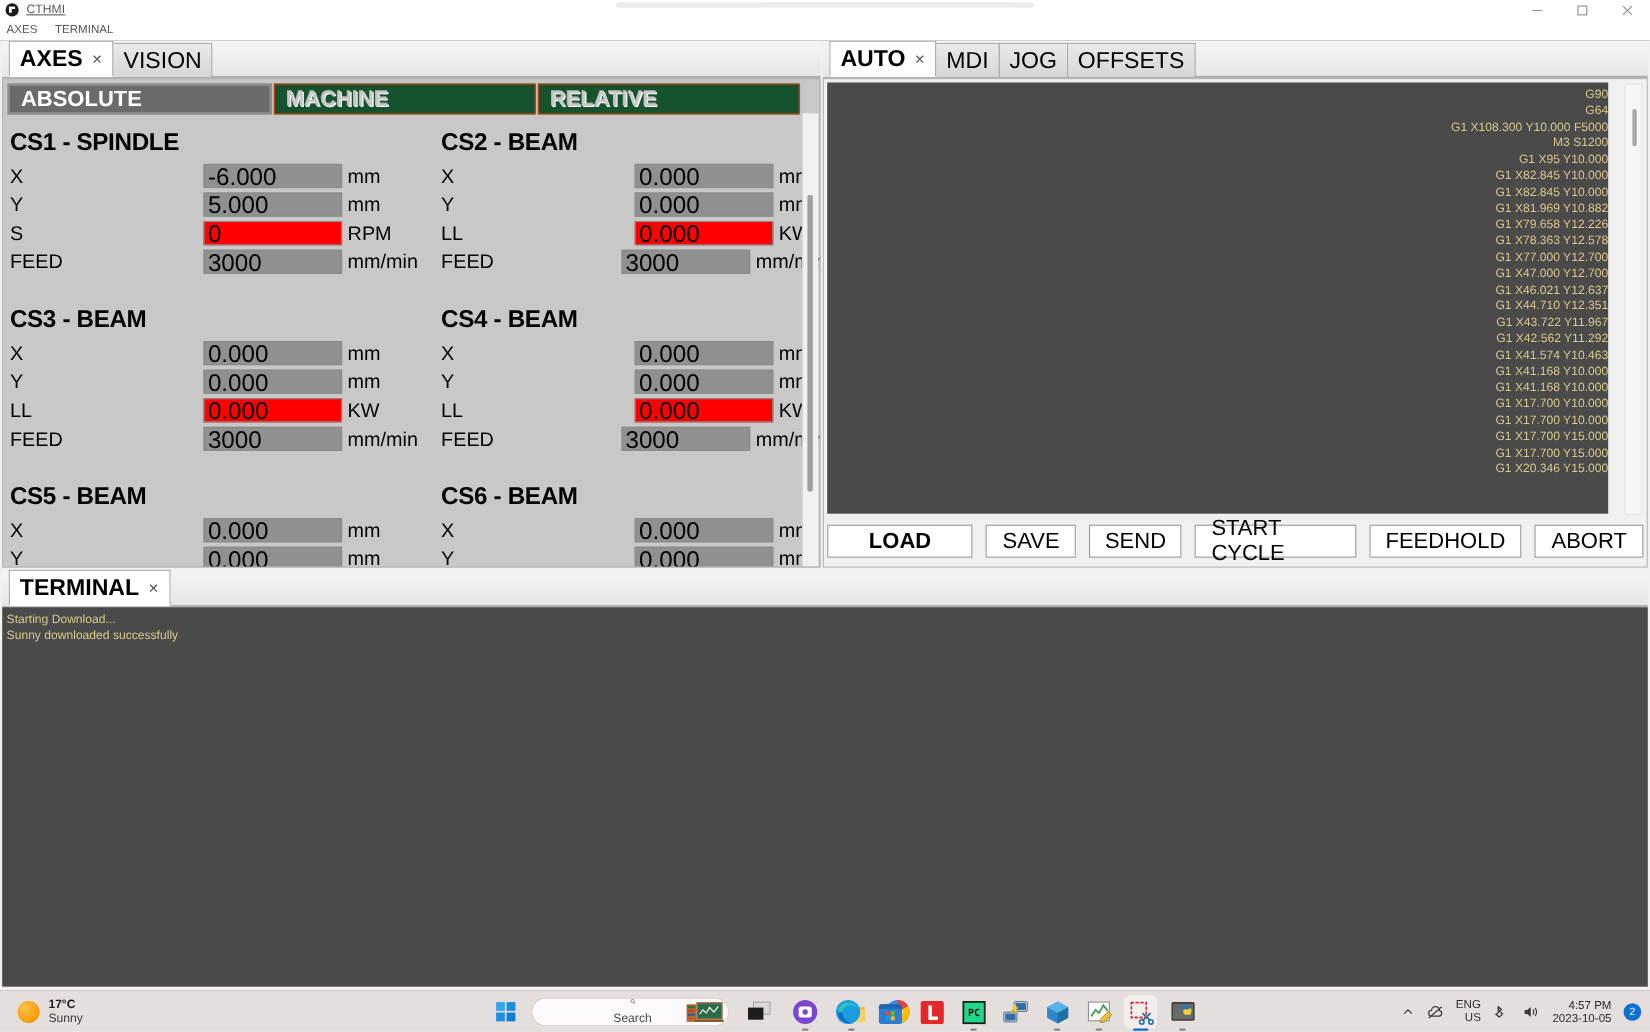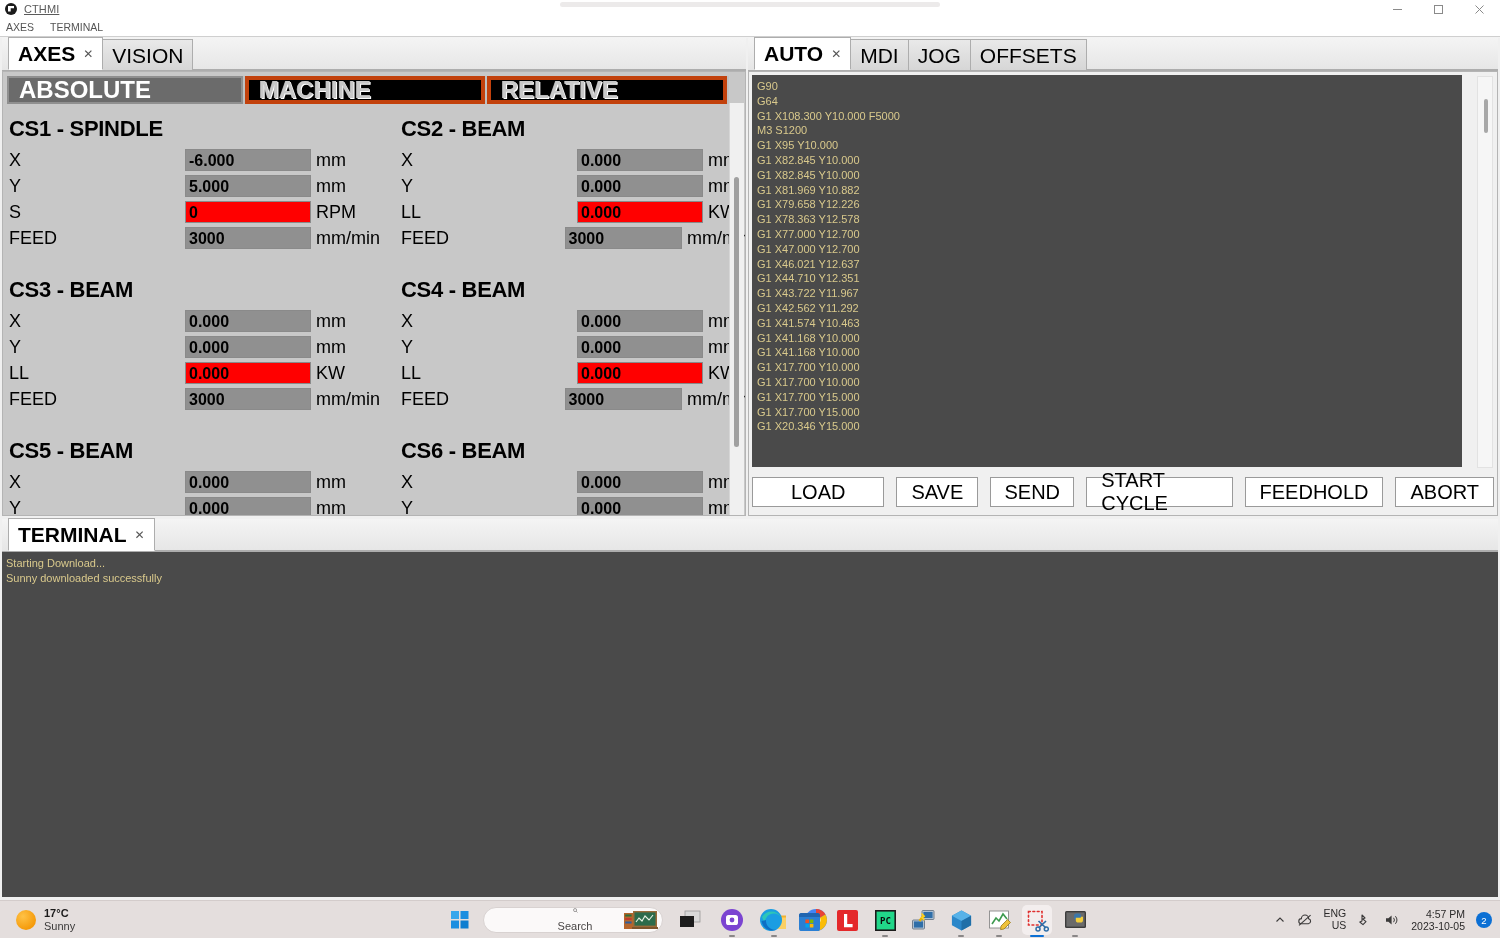--- a/index.html
+++ b/index.html
@@ -111,32 +111,32 @@
     border: 1px solid #b4b4b4;
     overflow: hidden;
   }
   .mode-row {
     display: flex; height: 28px; margin: 4px 16px 0 4px;
     background: #c0c0c0;
   }
   .mode-tab {
     flex: 1 1 0; display: flex; align-items: center;
     padding-left: 10px;
-    font-size: 24px; font-weight: bold;
+    font-size: 20px; font-weight: bold;
     border: 1px solid #b0b0b0;
     margin-right: 2px;
   }
   .mode-tab.sel {
     background: #6b6b6b; color: #ffffff;
     border: 2px solid #8f8f8f;
   }
   .mode-tab.dis {
-    background: #000000; color: #c8c8c8;
+    background: #14532d; color: #c8c8c8;
     text-shadow: 1px 1px 0 #ffffff, -0.5px -0.5px 0 #9a9a9a;
-    border: 4px solid #c2410c;
+    border: 1px solid #c2410c;
   }
 
   .cs-grid {
     display: grid;
     grid-template-columns: 392px 352px;
     padding: 6px 0 0 4px;
   }
   .cs-block { padding-top: 6px; }
   .cs-title {
     font-size: 22px; font-weight: bold; color: #000;
@@ -144,23 +144,23 @@
   }
   .ax-row {
     display: flex; align-items: center; height: 26px; margin-bottom: 0px;
   }
   .ax-label {
     width: 178px; font-size: 18px; color: #000; padding-left: 2px;
   }
   .ax-val {
     width: 126px; height: 22px; line-height: 22px;
     background: #909090; color: #000;
-    font-size: 16px; padding-left: 3px;
+    font-size: 22px; padding-left: 3px;
     border: 1px solid #8a8a8a;
-    overflow: hidden; white-space: nowrap; font-weight: bold;
+    overflow: hidden; white-space: nowrap;
   }
   .ax-val.alarm { background: #ff0000; }
   .ax-unit {
     font-size: 18px; color: #000; padding-left: 5px;
   }
   .cs-gap { height: 20px; }
 
   
   .vscroll {
     position: absolute; right: 1px; top: 31px;
@@ -183,20 +183,21 @@
     width: 750px; height: 445px;
     background: #f0f0f0;
     border: 1px solid #b4b4b4;
     padding: 3px 3px 0 3px;
   }
   .gcode-list {
     width: 710px; height: 392px;
     background: #4a4a4a;
     overflow: hidden;
     padding: 4px 0 0 2px;
+    text-align: right;
   }
   .gcode-line {
     font-size: 11px; color: #d9c98c;
     line-height: 14.8px; padding-left: 3px;
     white-space: nowrap;
     font-family: "Liberation Sans", sans-serif;
   }
   .gcode-scroll {
     position: absolute; right: 4px; top: 4px;
     width: 16px; height: 392px;
@@ -212,21 +213,21 @@
     display: flex; align-items: center; gap: 12px;
   }
   .hmi-btn {
     height: 30px; background: #ffffff;
     border: 1px solid #9a9a9a;
     font-size: 20px; color: #000;
     display: flex; align-items: center; justify-content: center;
     padding: 0 14px;
     font-family: "Liberation Sans", sans-serif;
   }
-  .hmi-btn.w-load { width: 148px; }
+  .hmi-btn.w-load { width: 148px; font-weight: bold; }
   .hmi-btn.w-save { width: 82px; }
   .hmi-btn.w-send { width: 84px; }
   .hmi-btn.w-start { width: 164px; }
   .hmi-btn.w-feed { width: 144px; }
   .hmi-btn.w-abort { width: 104px; }
 
   
   .term-panel {
     position: absolute; left: 2px; top: 481px;
     width: 1496px; height: 378px;

